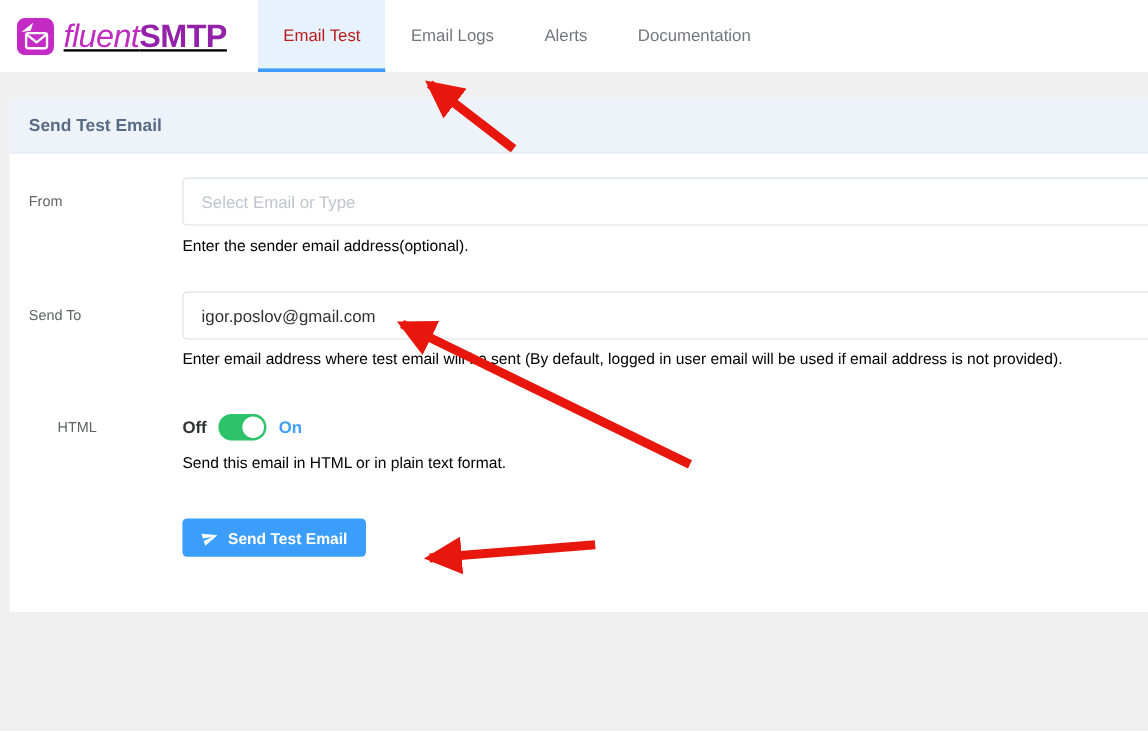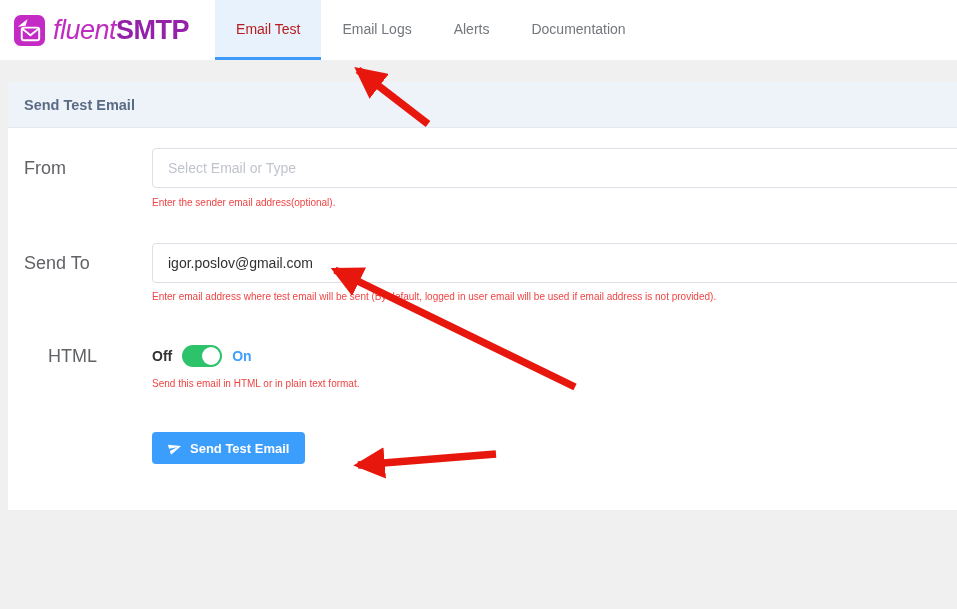--- a/index.html
+++ b/index.html
@@ -16,21 +16,21 @@
     position: absolute; top: 0; left: 0;
     width: 100%; height: 60px;
     background: #ffffff;
     display: flex; align-items: stretch;
   }
   .logo {
     display: flex; align-items: center; gap: 8px;
     padding: 0 26px 0 14px;
   }
   .logo-icon { width: 31px; height: 31px; display: block; }
-  .logo-text { font-size: 27px; line-height: 1; white-space: nowrap; letter-spacing: -0.5px; }
+  .logo-text { font-size: 27px; line-height: 1; white-space: nowrap; letter-spacing: -0.5px; text-decoration: underline; }
   .logo-prefix { font-style: italic; font-weight: 500; color: #bf2cbf; }
   .logo-suffix { font-weight: 700; color: #9322a8; }
 
   .tabs { display: flex; align-items: stretch; }
   .tab {
     padding: 0 21px;
     display: flex; align-items: center;
     font-size: 14px; color: #72777d;
     cursor: pointer; border-bottom: 3px solid transparent;
   }
@@ -50,34 +50,34 @@
     height: 46px;
     background: #eef3f9;
     border-bottom: 1px solid #e3e9f1;
     display: flex; align-items: center;
     padding-left: 16px;
     font-weight: bold; font-size: 14.5px; color: #5a6b85;
   }
   .form-row { position: absolute; }
   .field-label {
     position: absolute; left: 16px; width: 122px;
-    font-size: 18px; color: #606266; line-height: 40px;
+    font-size: 12px; color: #606266; line-height: 40px;
   }
   .text-input {
     position: absolute; left: 144px; top: 0;
     width: 822px; height: 40px;
     border: 1px solid #dcdfe6; border-radius: 4px;
     padding: 0 15px; font-size: 14px; color: #303133;
     font-family: "Liberation Sans", sans-serif;
     background: #fff; outline: none;
   }
   .text-input::placeholder { color: #c0c4cc; }
   .help-text {
     position: absolute; left: 144px;
-    font-size: 10px; color: #ef4444; white-space: nowrap;
+    font-size: 13px; color: #000000; white-space: nowrap;
   }
 
   
   .toggle-row {
     position: absolute; left: 144px;
     display: flex; align-items: center; gap: 10px; height: 24px;
   }
   .toggle-off-label { font-size: 14px; font-weight: bold; color: #303133; }
   .toggle-on-label  { font-size: 14px; font-weight: bold; color: #409eff; }
   .switch {

